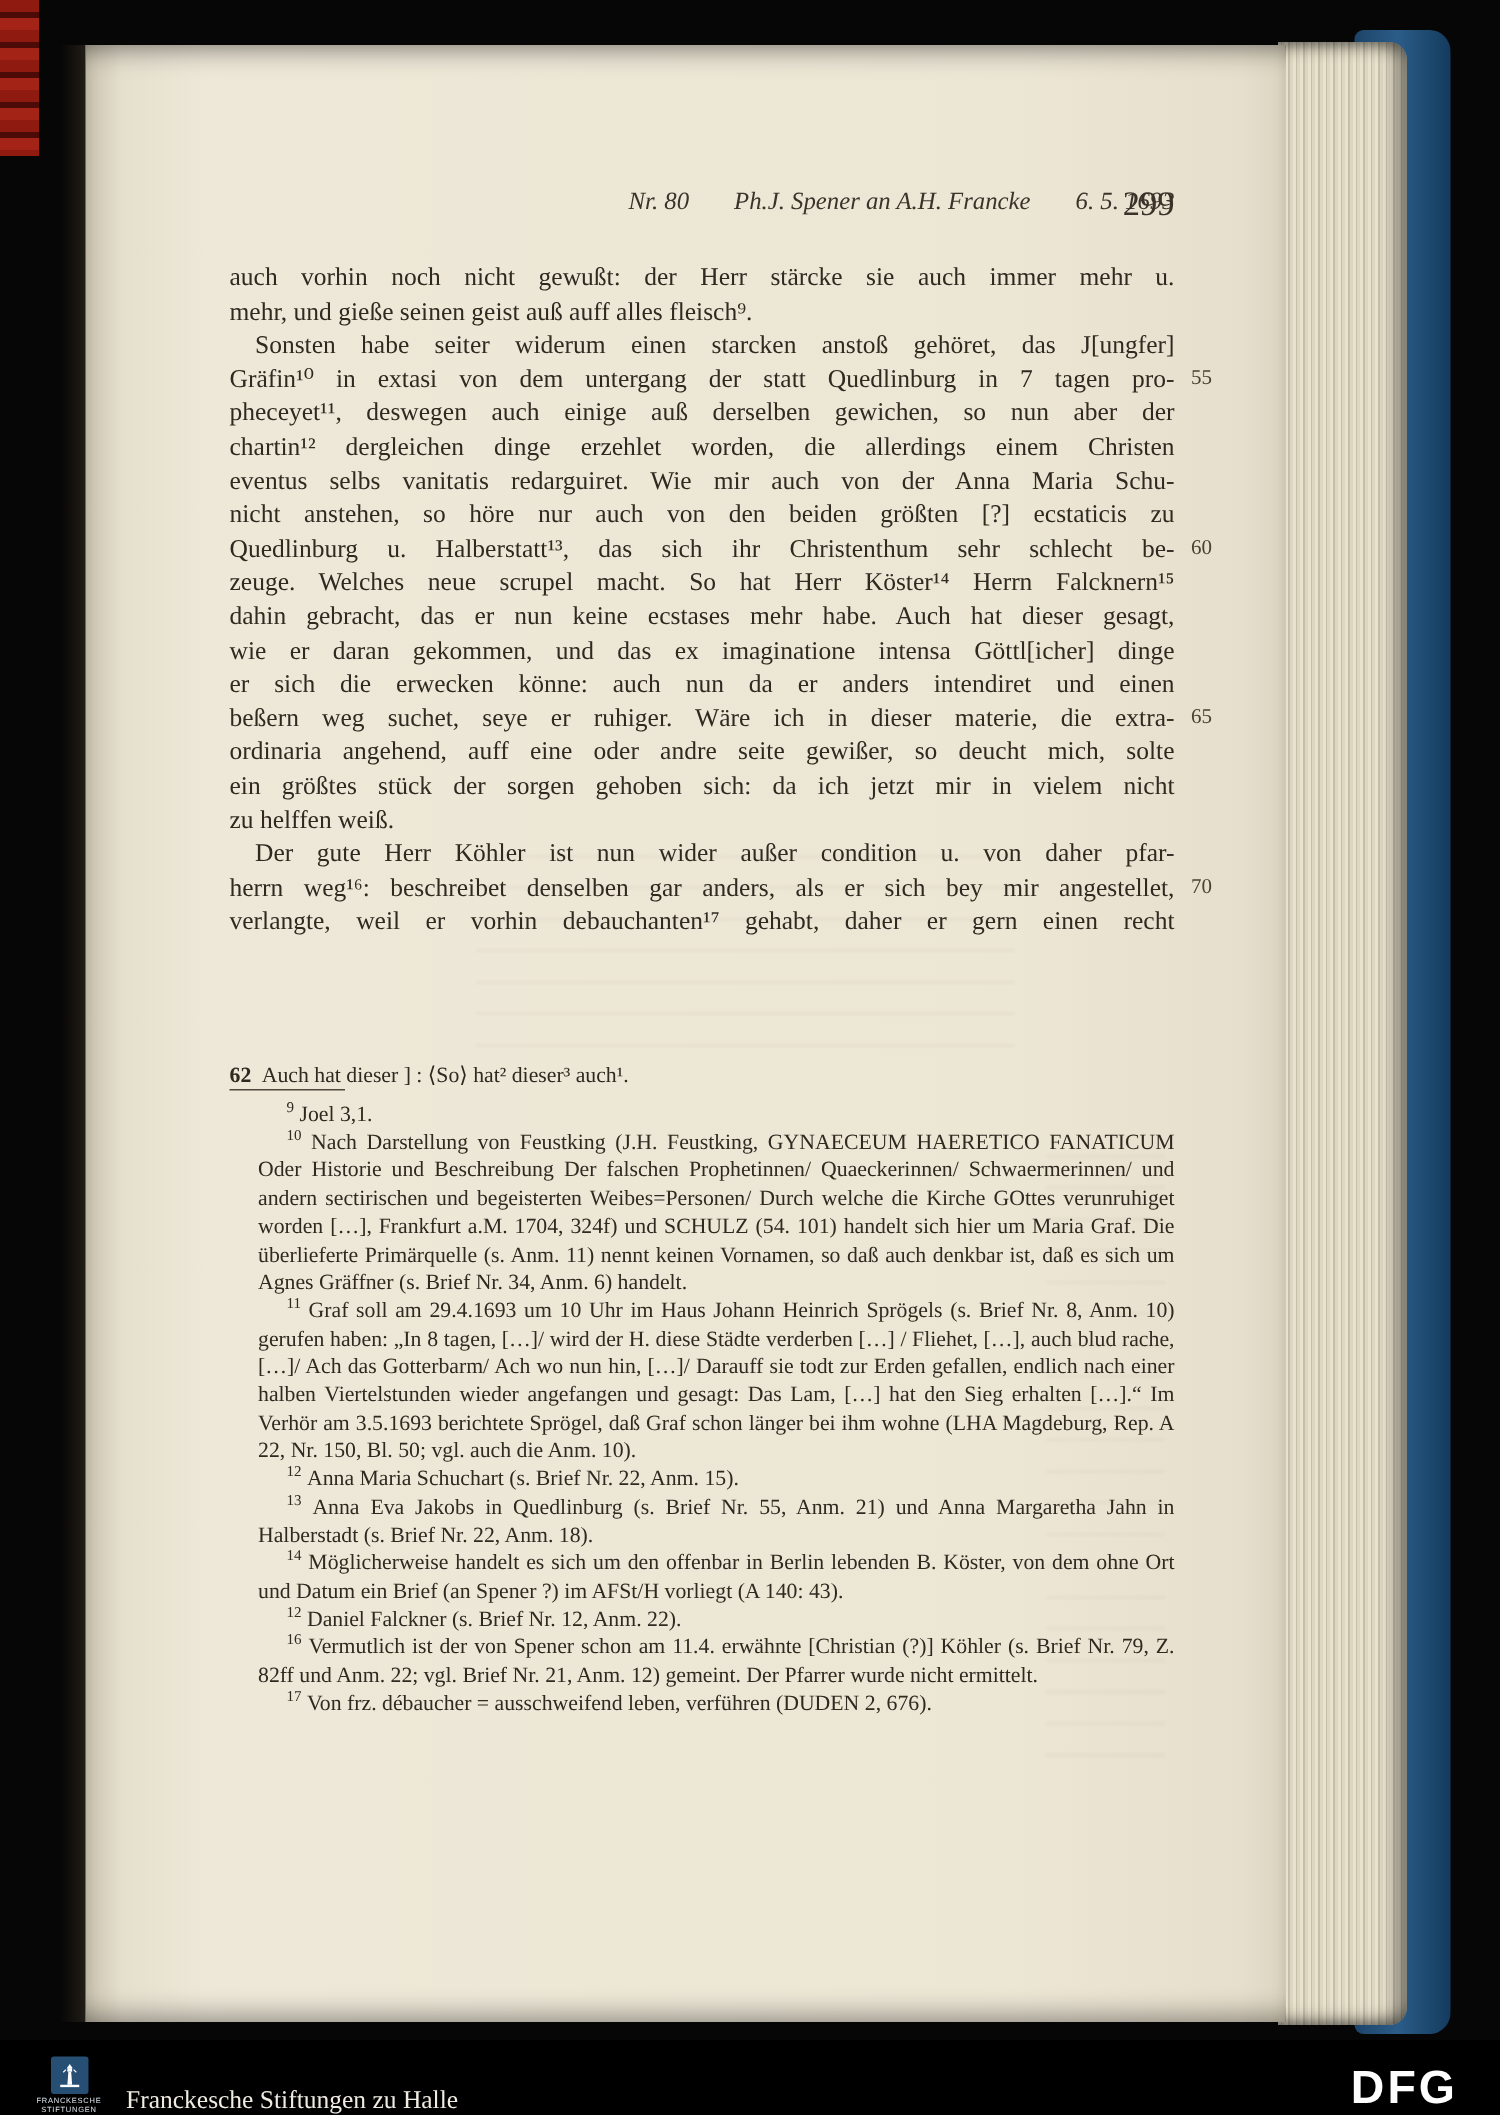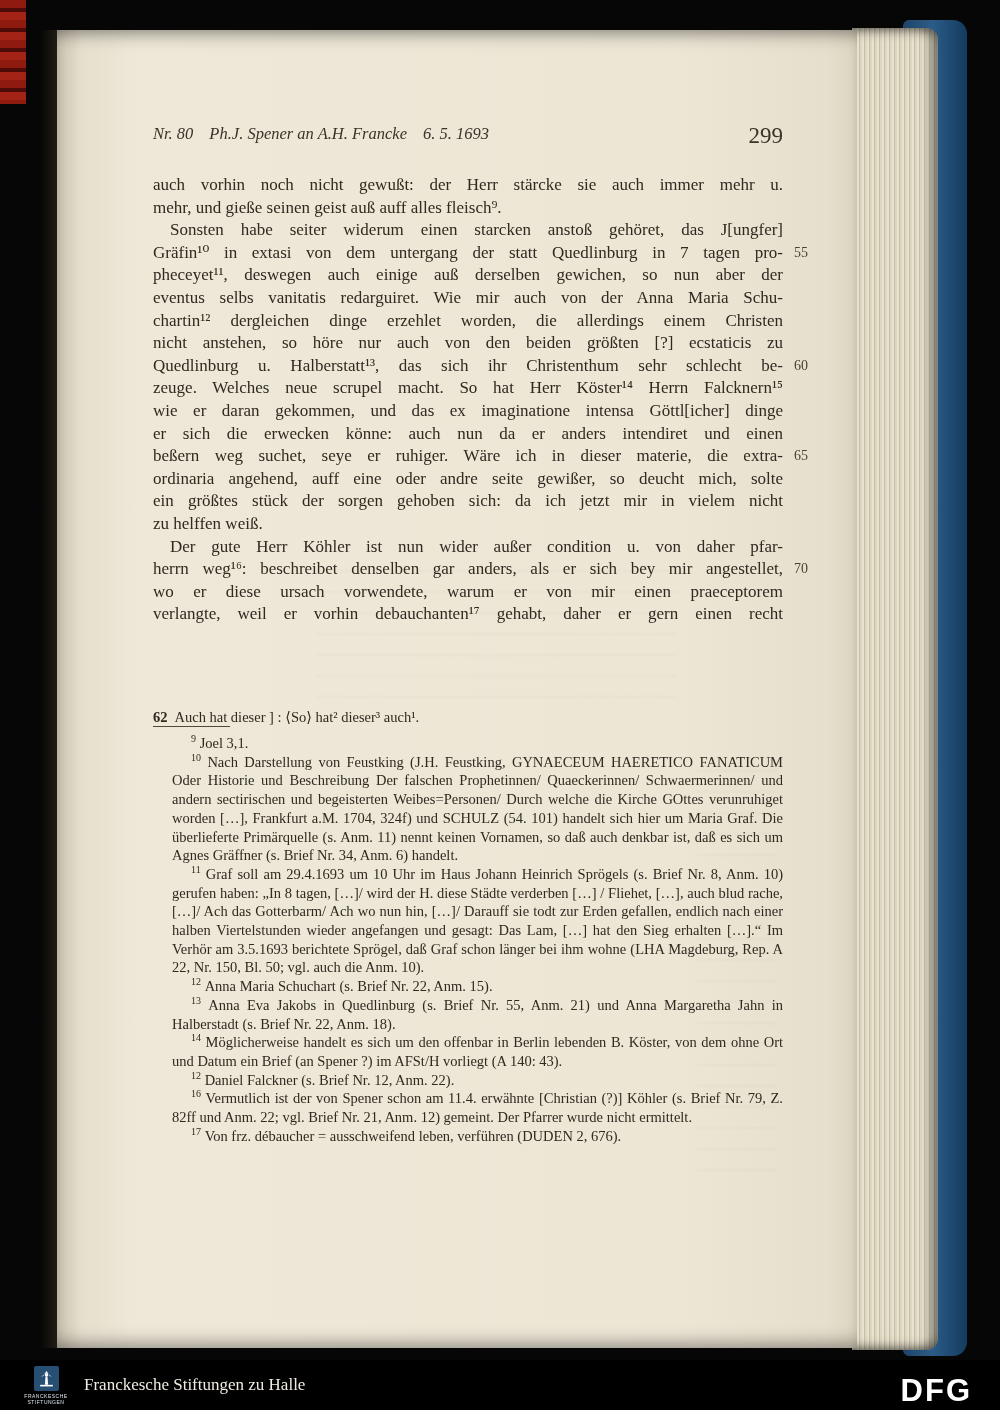--- a/index.html
+++ b/index.html
@@ -45,21 +45,21 @@
     background:repeating-linear-gradient(180deg, rgba(92,80,58,.09) 0 2px, rgba(0,0,0,0) 2px 21px);
     filter:blur(1px);
   }
   .bleed-a { left:260px; top:540px; width:360px; height:140px; }
   .bleed-b { left:640px; top:740px; width:80px; height:420px; }
 
   .text-block { position:absolute; left:96px; top:0; width:630px; }
 
   
   .pagehead { position:absolute; top:94px; left:0; width:630px; height:24px; font-size:16.5px; color:#3a332a; }
-  .pagehead .center { display:flex; justify-content:flex-start; gap:16px; font-style:italic; }
+  .pagehead .center { display:flex; justify-content:flex-end; gap:30px; font-style:italic; }
   .pagehead .pagenum { position:absolute; right:0; top:-1px; font-style:normal; font-size:23px; }
 
   
   .bodytext { position:absolute; top:144px; left:0; width:630px; font-size:17px; }
   .line { position:relative; line-height:22.6px; text-align:justify; text-align-last:justify; }
   .line.end { text-align-last:left; }
   .paragraph.indent .line:first-child { text-indent:17px; }
   .lineno { position:absolute; left:calc(100% + 11px); top:4px; font-size:14px; color:#49422f; line-height:1; text-align-last:left; }
 
   
@@ -68,21 +68,21 @@
 
   
   .fnrule { position:absolute; top:696px; left:0; width:77px; border-top:1.5px solid #4e473b; }
   .footnotes { position:absolute; top:704px; left:0; width:630px; font-size:14.5px; line-height:18.7px; }
   .footnote { text-align:justify; text-indent:19px;margin-left:19px; }
   .footnote sup { font-size:10px; line-height:0; vertical-align:super; }
 
   
   .footerbar {
     position:absolute; left:0; top:1360px; width:1000px; height:50px; background:#000;
-    display:flex; align-items:center;
+    display:flex; align-items:flex-end;
   }
   .fs-logo { margin-left:14px; display:flex; flex-direction:column; align-items:center; width:64px; }
   .fs-logo-square { width:25px; height:25px; background:#274f74; display:flex; align-items:center; justify-content:center; border-radius:2px; }
   .fs-logo-caption { margin-top:2px; font-family:"Liberation Sans",sans-serif; font-size:5px; letter-spacing:.5px; color:#dfe6ee; text-align:center; line-height:6px; }
   .institution { margin-left:6px; font-size:17px; color:#f0ece2; }
   .dfg { margin-left:auto; margin-right:28px; font-family:"Liberation Sans",sans-serif; font-weight:bold; font-size:31px; letter-spacing:2px; color:#ffffff;margin-top:12px; }
 </style>
 </head>
 <body>
 
@@ -110,36 +110,36 @@
 
       <div class="bodytext">
           <div class="paragraph">
             <div class="line">auch vorhin noch nicht gewußt: der Herr stärcke sie auch immer mehr u.</div>
             <div class="line end">mehr, und gieße seinen geist auß auff alles fleisch⁹.</div>
           </div>
           <div class="paragraph indent">
             <div class="line">Sonsten habe seiter widerum einen starcken anstoß gehöret, das J[ungfer]</div>
             <div class="line">Gräfin¹⁰ in extasi von dem untergang der statt Quedlinburg in 7 tagen pro-<span class="lineno">55</span></div>
             <div class="line">pheceyet¹¹, deswegen auch einige auß derselben gewichen, so nun aber der</div>
+            <div class="line">chartin¹² dergleichen dinge erzehlet worden, die allerdings einem Christen</div>
             <div class="line">eventus selbs vanitatis redarguiret. Wie mir auch von der Anna Maria Schu-</div>
-            <div class="line">chartin¹² dergleichen dinge erzehlet worden, die allerdings einem Christen</div>
             <div class="line">nicht anstehen, so höre nur auch von den beiden größten [?] ecstaticis zu</div>
             <div class="line">Quedlinburg u. Halberstatt¹³, das sich ihr Christenthum sehr schlecht be-<span class="lineno">60</span></div>
             <div class="line">zeuge. Welches neue scrupel macht. So hat Herr Köster¹⁴ Herrn Falcknern¹⁵</div>
+            <div class="line">dahin gebracht, das er nun keine ecstases mehr habe. Auch hat dieser gesagt,</div>
             <div class="line">wie er daran gekommen, und das ex imaginatione intensa Göttl[icher] dinge</div>
             <div class="line">er sich die erwecken könne: auch nun da er anders intendiret und einen</div>
             <div class="line">beßern weg suchet, seye er ruhiger. Wäre ich in dieser materie, die extra-<span class="lineno">65</span></div>
             <div class="line">ordinaria angehend, auff eine oder andre seite gewißer, so deucht mich, solte</div>
             <div class="line">ein größtes stück der sorgen gehoben sich: da ich jetzt mir in vielem nicht</div>
             <div class="line end">zu helffen weiß.</div>
           </div>
           <div class="paragraph indent">
             <div class="line">Der gute Herr Köhler ist nun wider außer condition u. von daher pfar-</div>
             <div class="line">herrn weg¹⁶: beschreibet denselben gar anders, als er sich bey mir angestellet,<span class="lineno">70</span></div>
-            <div class="line">wo er diese ursach vorwendete, warum er von mir einen praeceptorem</div>
             <div class="line">verlangte, weil er vorhin debauchanten¹⁷ gehabt, daher er gern einen recht</div>
           </div>
         </div>
 
       <div class="apparatus">
         <span class="ref">62</span><span>Auch hat dieser ] : ⟨So⟩ hat² dieser³ auch¹.</span>
       </div>
 
       <div class="fnrule"></div>
 

